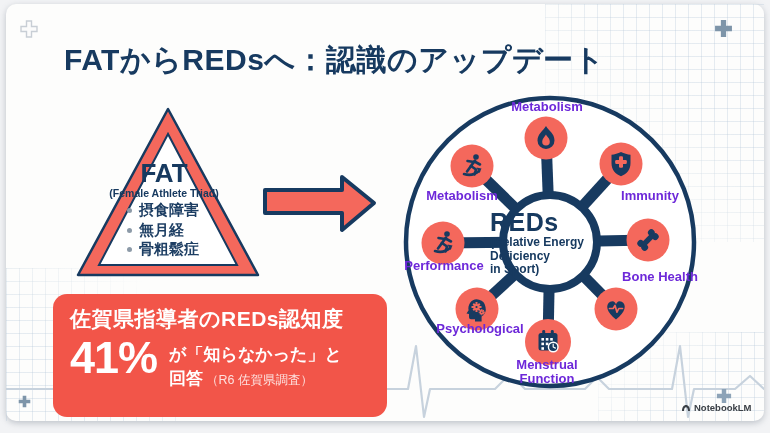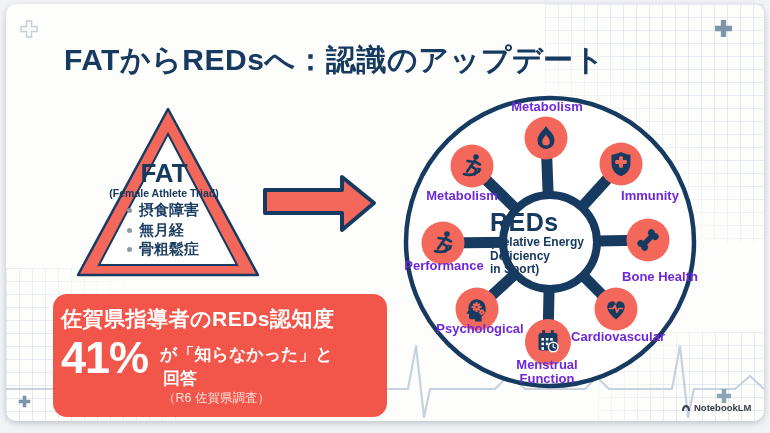--- a/index.html
+++ b/index.html
@@ -33,27 +33,27 @@
   .fat-bullet .dot{width:5px;height:5px;border-radius:50%;background:#8c9aa8;margin-right:7px;}
   .fat-bullet .txt{font-size:15px;font-weight:600;color:#1d3e63;}
   
   .rlabel{position:absolute;width:120px;text-align:center;font-size:13px;font-weight:600;
           color:#6d28d9;line-height:14px;}
   .center-text{left:490px;top:209px;width:120px;text-align:left;color:#173a60;}
   .center-text .big{font-size:25px;font-weight:bold;line-height:27px;letter-spacing:.5px;}
   .center-text .small{font-size:12px;font-weight:bold;line-height:13.5px;}
   
   .stat-box{left:53px;top:294px;width:334px;height:123px;background:#f25549;
-            border-radius:14px;box-sizing:border-box;padding:11px 17px 0 8px;color:#fff;}
+            border-radius:14px;box-sizing:border-box;padding:11px 17px 0 17px;color:#fff;}
   .stat-heading{font-size:21px;font-weight:bold;letter-spacing:.5px;line-height:28px;}
   .stat-row{display:flex;align-items:flex-start;margin-top:3px;}
   .stat-value{font-size:45px;font-weight:bold;line-height:44px;letter-spacing:-1px;}
   .stat-right{margin-left:12px;padding-top:1px;}
   .stat-line1{font-size:17px;font-weight:bold;line-height:21px;margin-top:7px;}
-  .stat-line2{display:flex;align-items:baseline;margin-top:2px;flex-direction:column;}
+  .stat-line2{display:flex;align-items:baseline;margin-top:2px;}
   .stat-line2 .ans{font-size:17px;font-weight:bold;}
   .stat-note{font-size:12.5px;font-weight:400;color:rgba(255,255,255,.82);margin-left:3px;}
   
   .watermark{left:681px;top:402px;display:flex;align-items:center;gap:3px;}
   .watermark .wm-text{font-size:9.5px;color:#3b4046;font-weight:600;}
 </style>
 </head>
 <body>
 
 <div id="stage">
@@ -226,21 +226,20 @@
     <div class="small">Deficiency</div>
     <div class="small">in Sport)</div>
   </div>
 
   <div class="rlabel" style="left:487px;top:100px;">Metabolism</div>
   <div class="rlabel" style="left:402px;top:189px;">Metabolism</div>
   <div class="rlabel" style="left:590px;top:189px;">Immunity</div>
   <div class="rlabel" style="left:384px;top:259px;">Performance</div>
   <div class="rlabel" style="left:600px;top:270px;">Bone Health</div>
   <div class="rlabel" style="left:420px;top:322px;">Psychological</div>
-  <div class="rlabel" style="left:558px;top:330px;">Cardiovascular</div>
   <div class="rlabel" style="left:502px;top:358px;width:90px;">Menstrual Function</div>
 
   <div class="abs stat-box">
     <div class="stat-heading">佐賀県指導者のREDs認知度</div>
     <div class="stat-row">
       <div class="stat-value">41%</div>
       <div class="stat-right">
         <div class="stat-line1">が「知らなかった」と</div>
         <div class="stat-line2">
           <span class="ans">回答</span>

